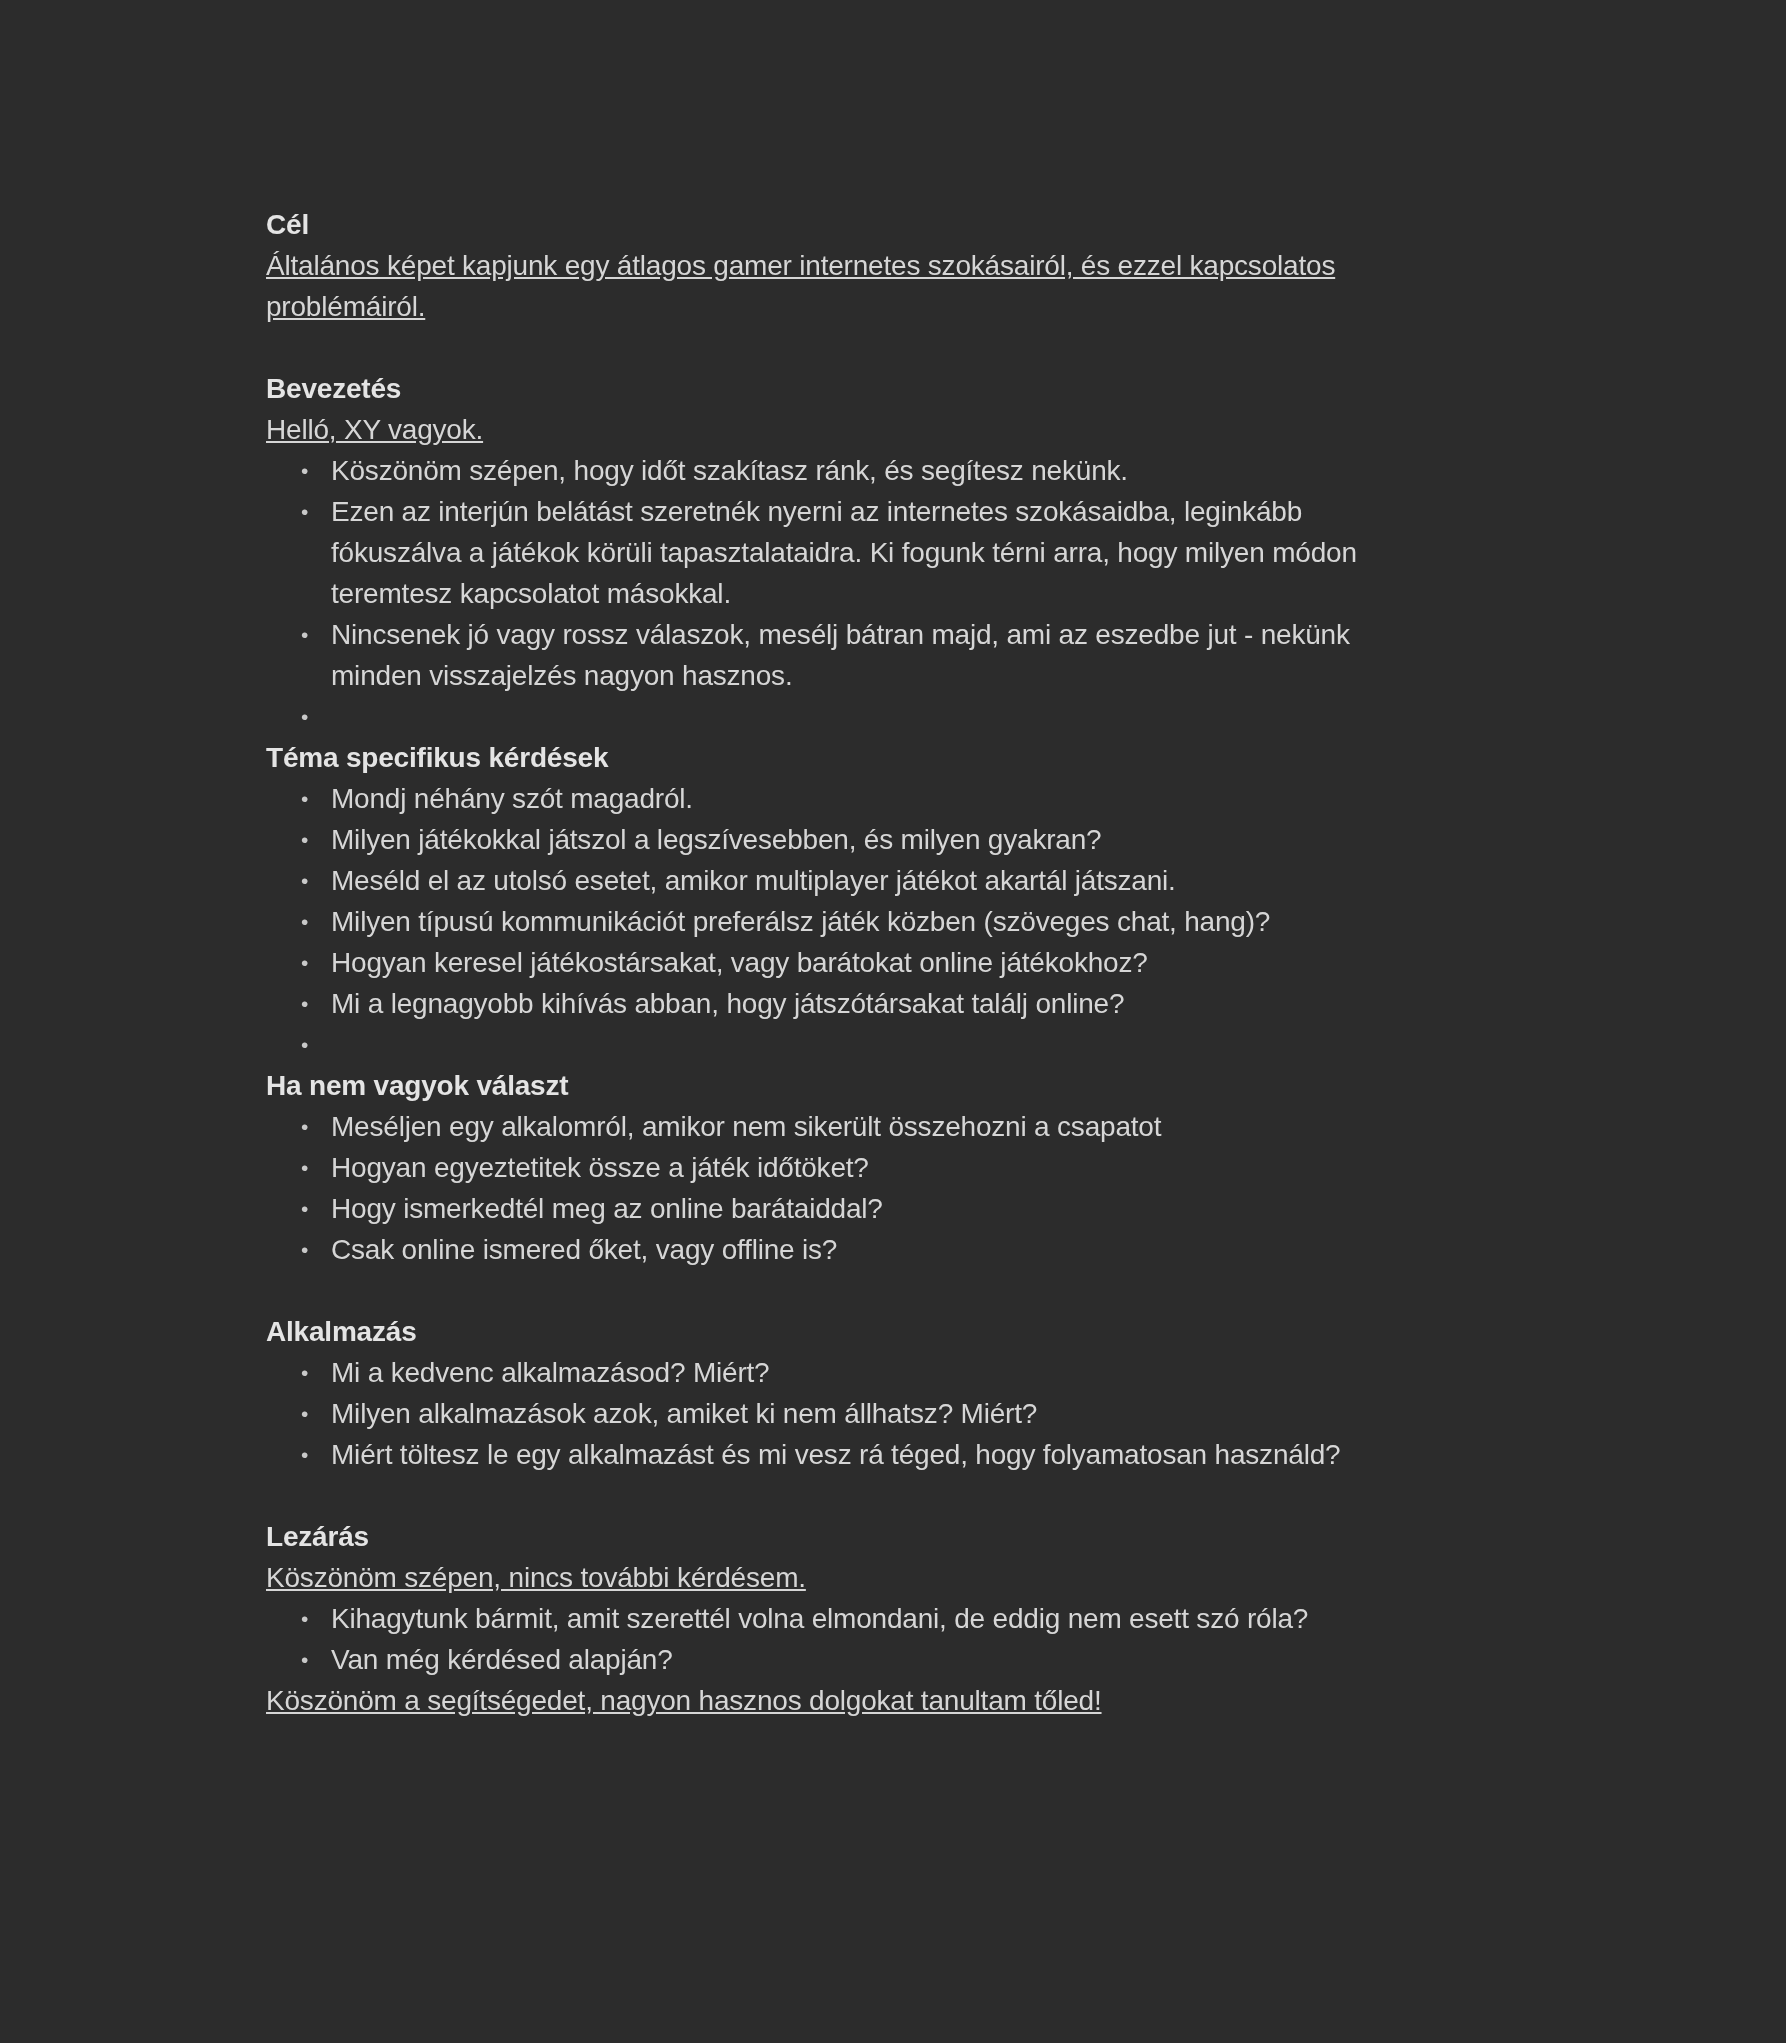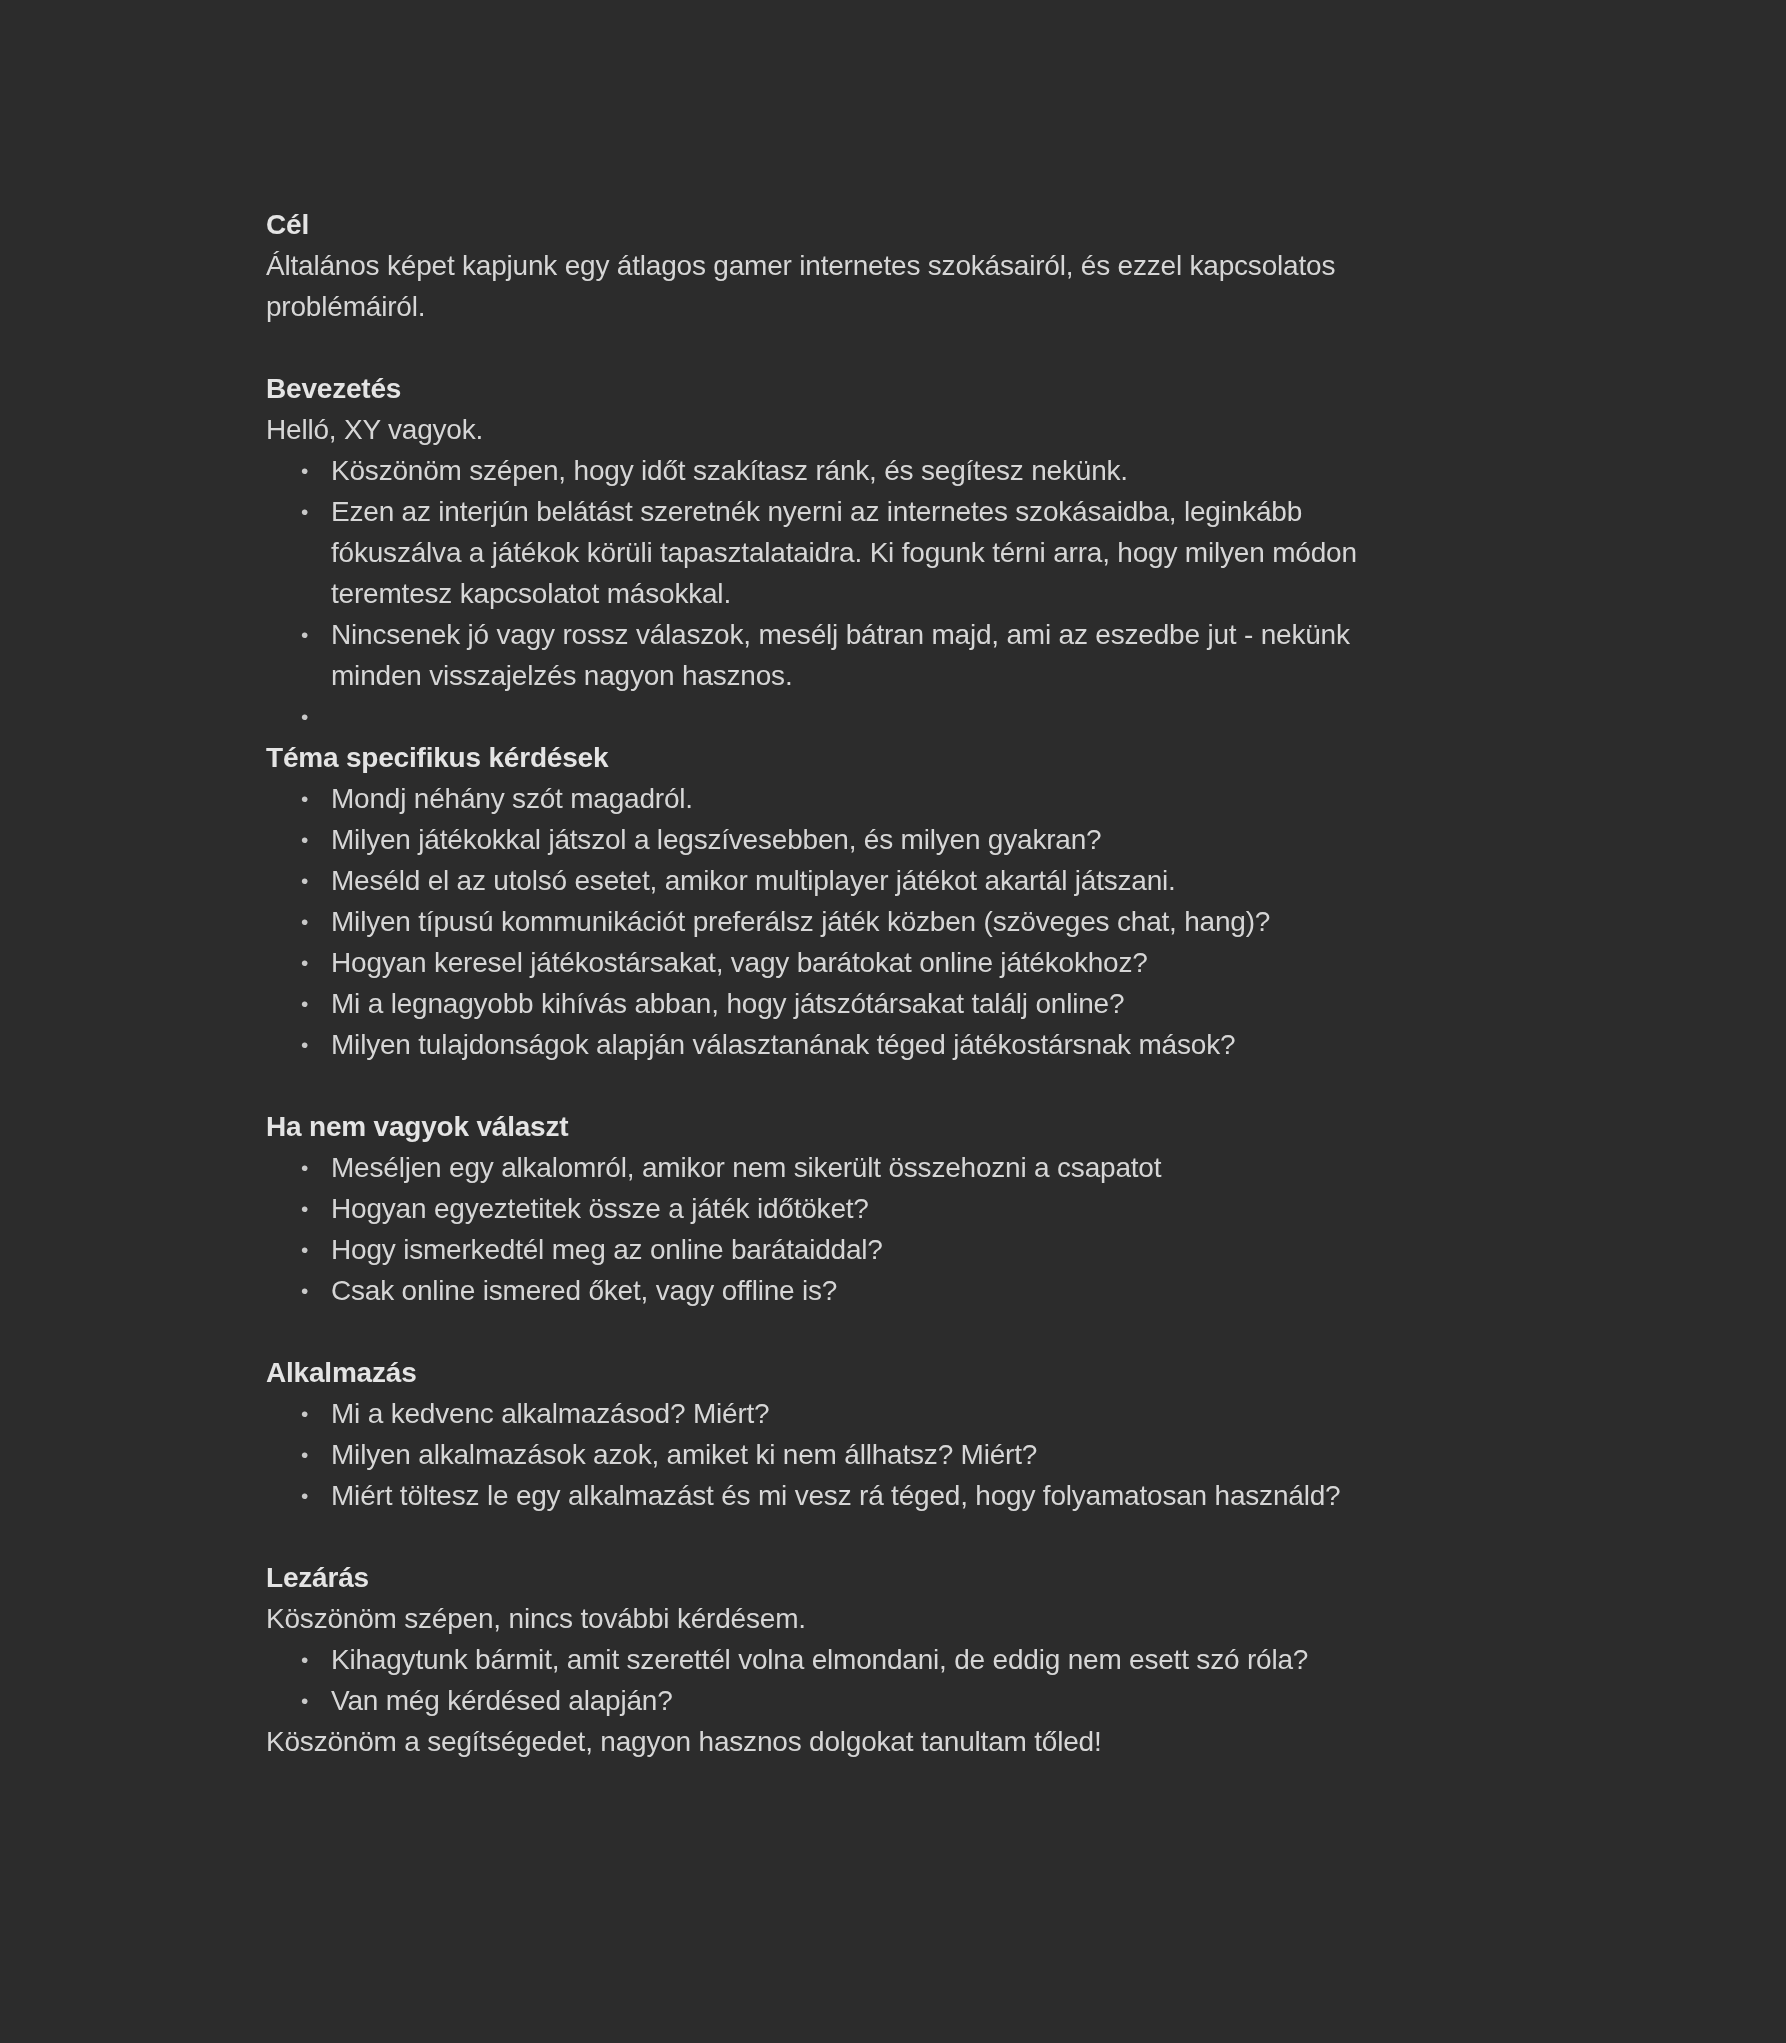--- a/index.html
+++ b/index.html
@@ -35,20 +35,21 @@
   .section h2 {
     margin: 0;
     font-size: 28px;
     line-height: 41px;
     font-weight: bold;
     color: #e4e4e4;
   }
   .para {
     margin: 0;
     white-space: pre-line;
+    text-decoration: underline;
   }
   ul.bullets {
     margin: 0;
     padding: 0 0 0 65px;
     list-style: none;
   }
   ul.bullets li {
     position: relative;
     margin: 0;
     white-space: pre-line;
@@ -89,21 +90,21 @@
       </section>
       <section class="section">
         <h2>Téma specifikus kérdések</h2>
         <ul class="bullets">
           <li><span class="marker">•</span><span>Mondj néhány szót magadról.</span></li>
           <li><span class="marker">•</span><span>Milyen játékokkal játszol a legszívesebben, és milyen gyakran?</span></li>
           <li><span class="marker">•</span><span>Meséld el az utolsó esetet, amikor multiplayer játékot akartál játszani.</span></li>
           <li><span class="marker">•</span><span>Milyen típusú kommunikációt preferálsz játék közben (szöveges chat, hang)?</span></li>
           <li><span class="marker">•</span><span>Hogyan keresel játékostársakat, vagy barátokat online játékokhoz?</span></li>
           <li><span class="marker">•</span><span>Mi a legnagyobb kihívás abban, hogy játszótársakat találj online?</span></li>
-          <li><span class="marker">•</span><span>Milyen tulajdonságok alapján választanának téged játékostársnak mások?</span></li>
+          <li><span class="marker">•</span></li>
         </ul>
       </section>
       <section class="section">
         <h2>Ha nem vagyok választ</h2>
         <ul class="bullets">
           <li><span class="marker">•</span><span>Meséljen egy alkalomról, amikor nem sikerült összehozni a csapatot</span></li>
           <li><span class="marker">•</span><span>Hogyan egyeztetitek össze a játék időtöket?</span></li>
           <li><span class="marker">•</span><span>Hogy ismerkedtél meg az online barátaiddal?</span></li>
           <li><span class="marker">•</span><span>Csak online ismered őket, vagy offline is?</span></li>
         </ul>

